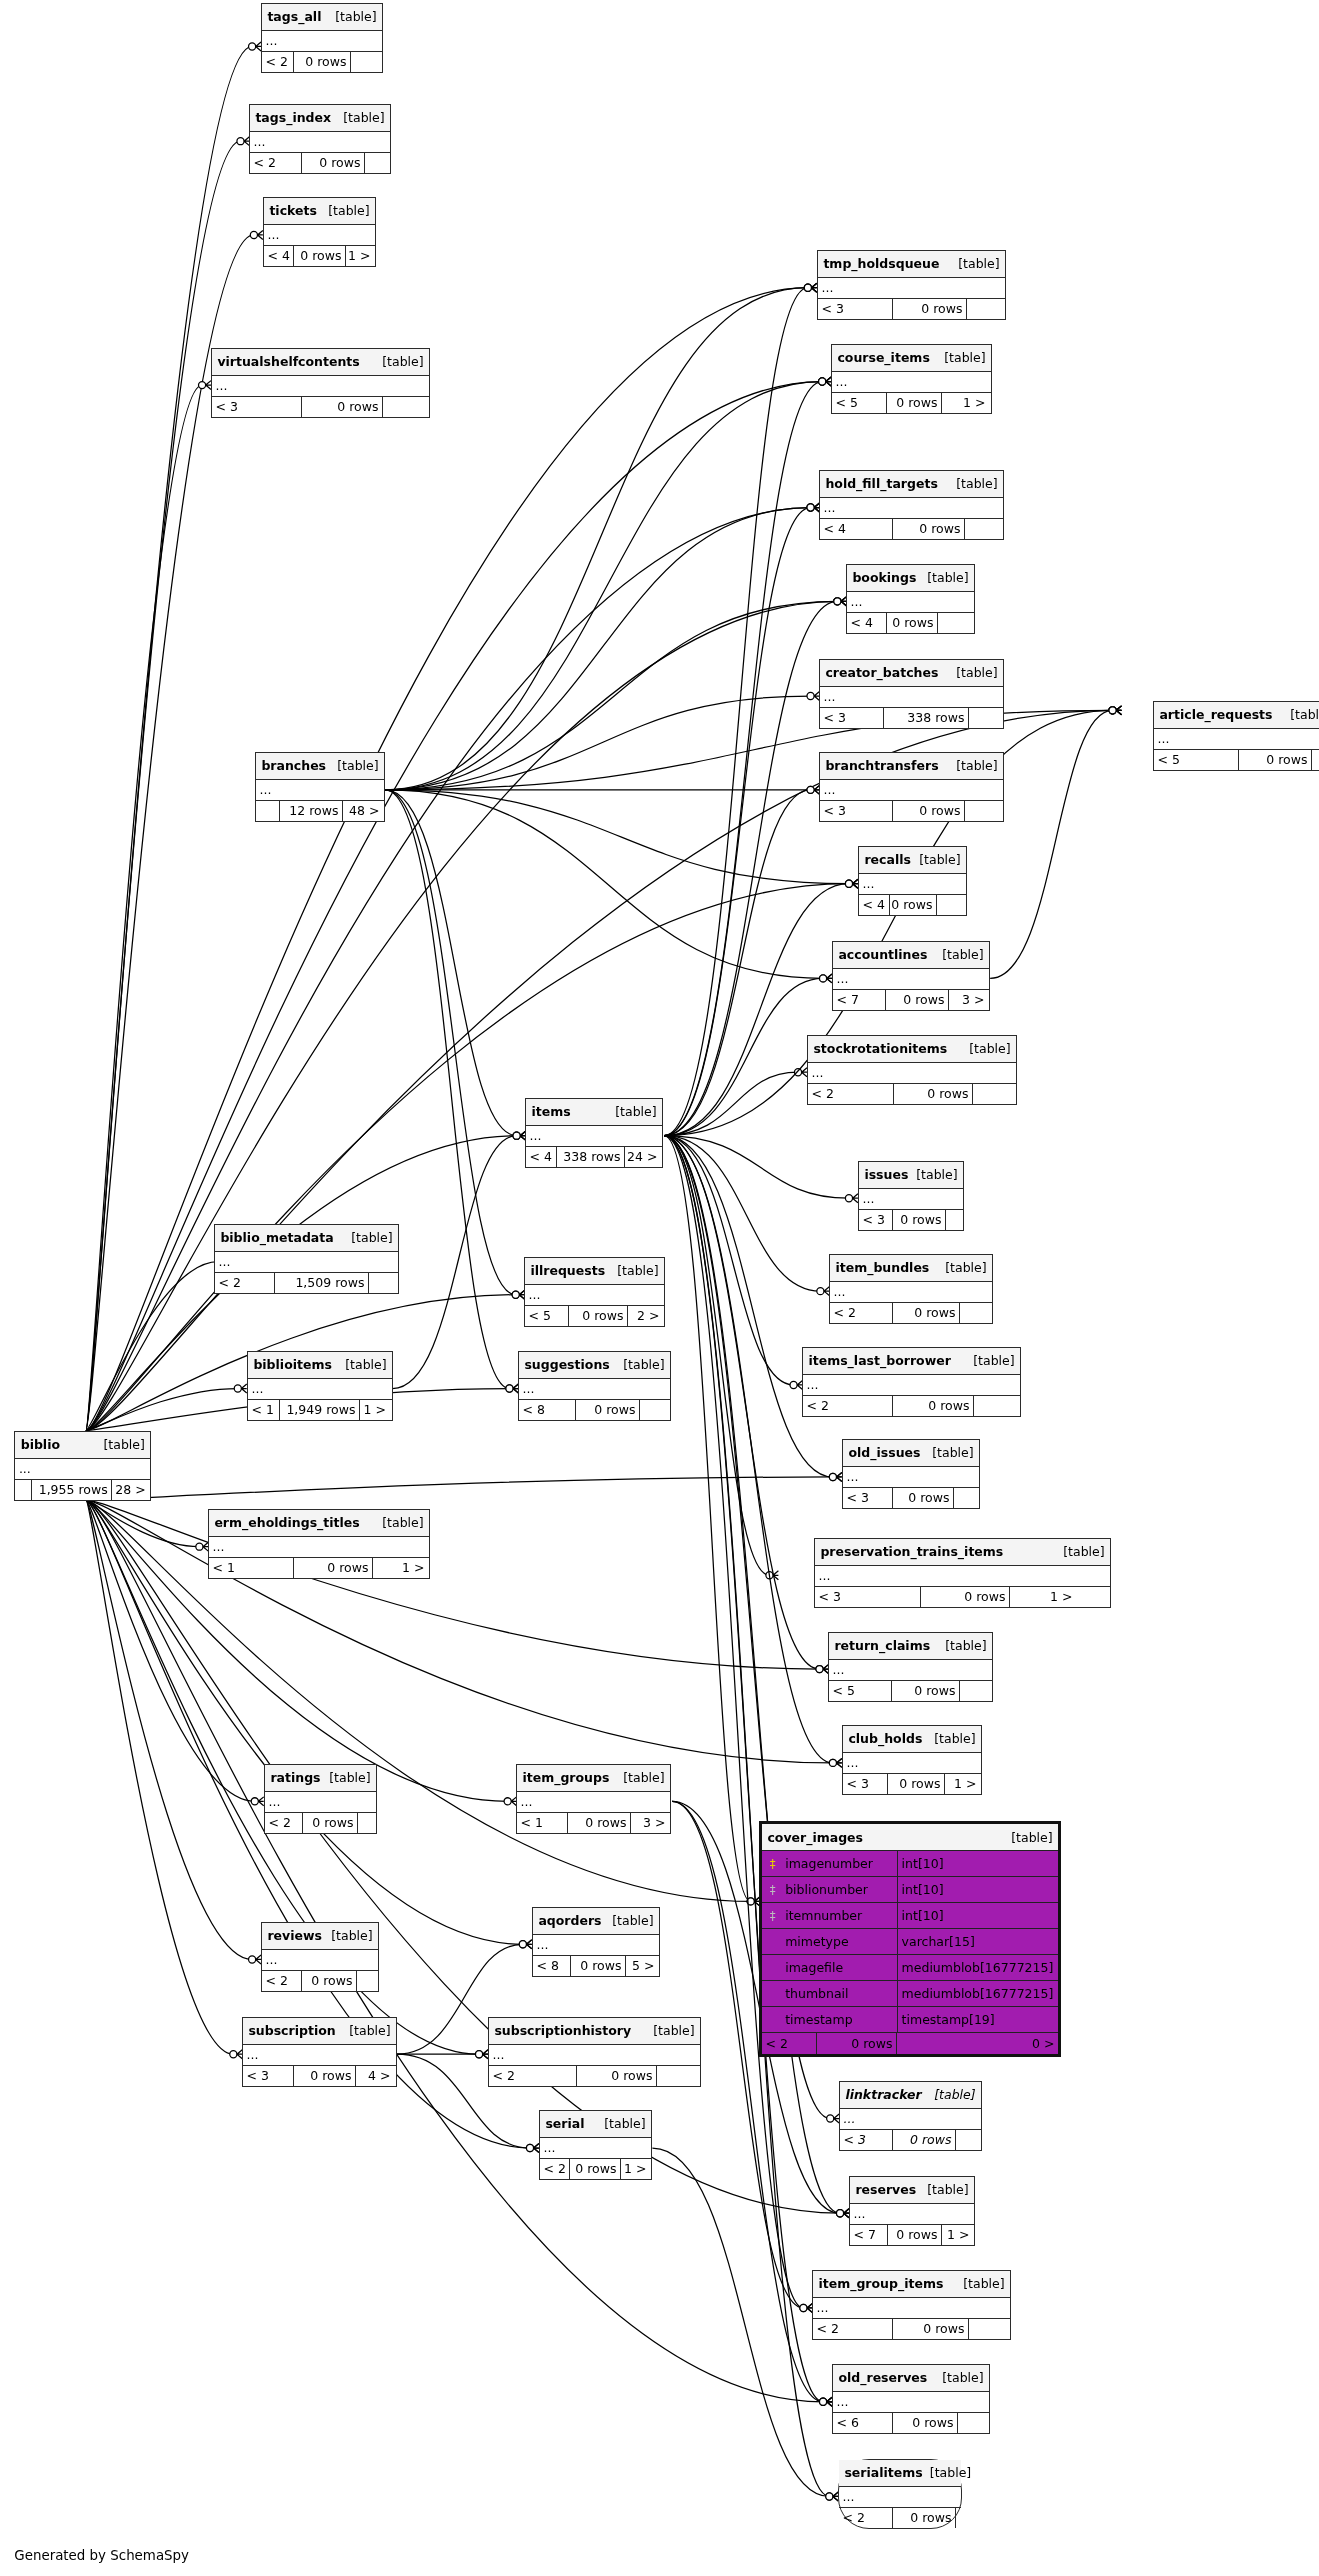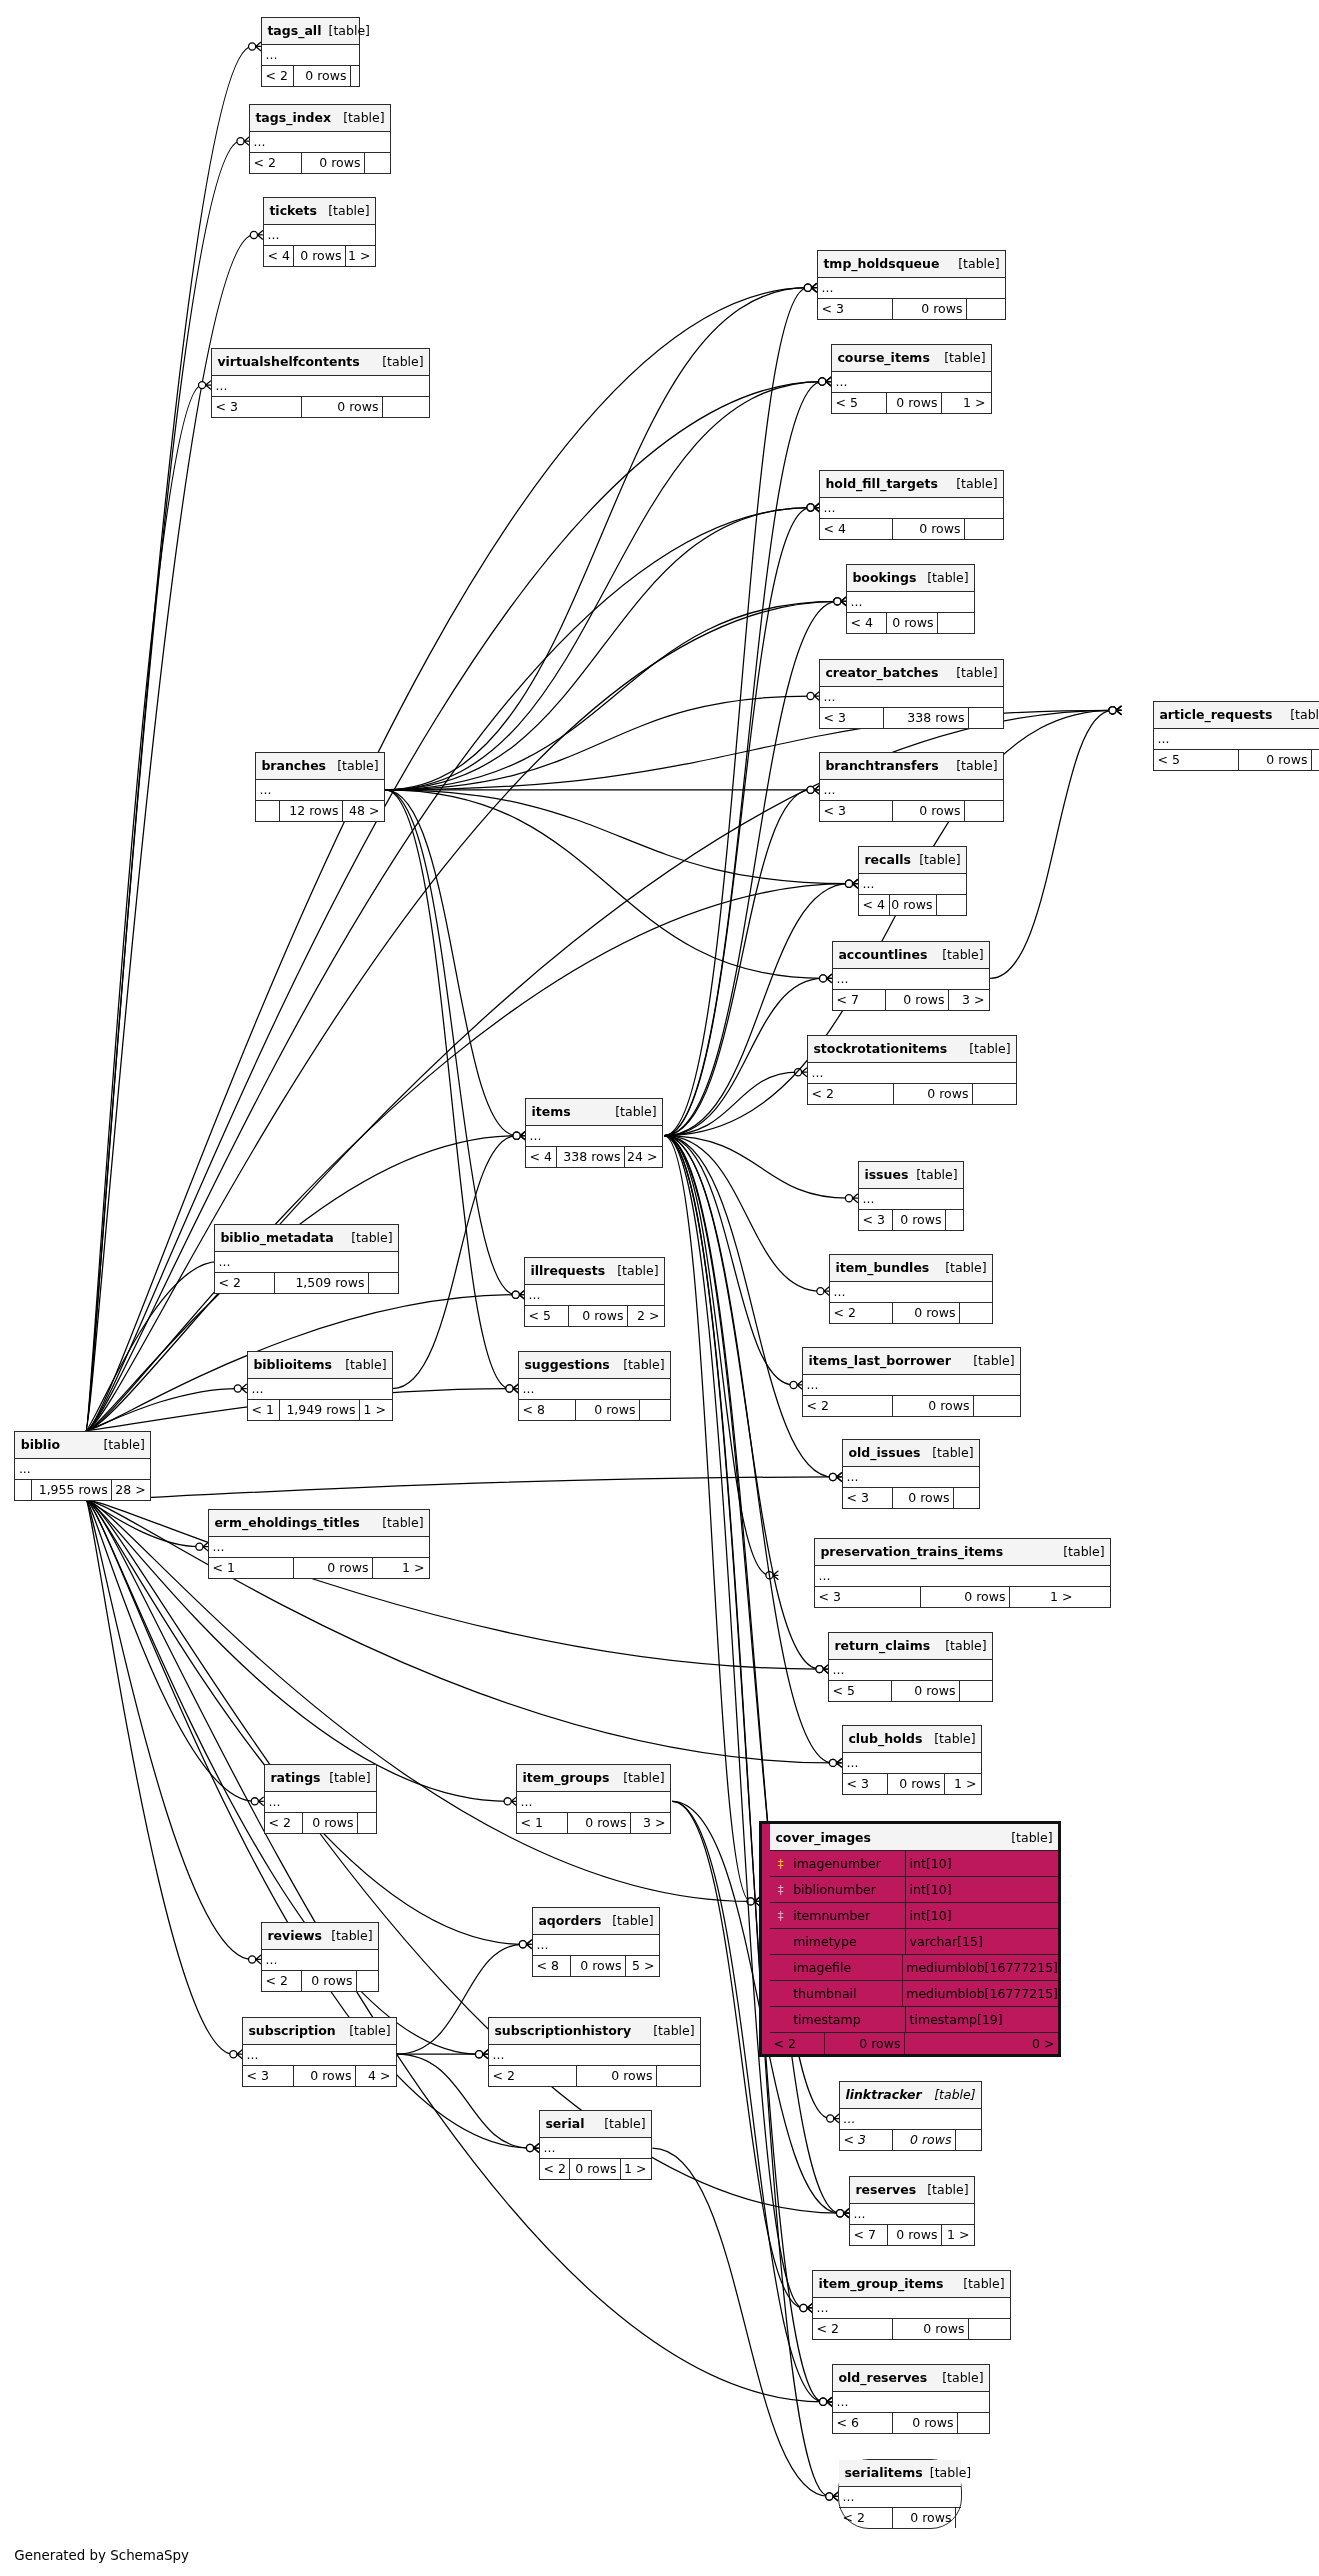--- a/index.html
+++ b/index.html
@@ -17,21 +17,21 @@
   .tbl .hd .kind { margin-left: 7.1px; }
   .tbl .el { height: 21.4px; border-bottom: 1.3px solid #2b2b2b; display: flex; align-items: center;
              padding: 0 3.6px; box-sizing: border-box; }
   .tbl .ft { height: 19.7px; display: flex; }
   .tbl .ft > div { display: flex; align-items: center; padding: 0 3.6px; box-sizing: border-box;
                    white-space: nowrap; }
   .tbl .ft .c1 { flex: 0 0 auto; justify-content: flex-start; border-right: 1.3px solid #2b2b2b; }
   .tbl .ft .c2 { flex: 1 1 auto; justify-content: flex-end; border-right: 1.3px solid #2b2b2b; }
   .tbl .ft .c3 { flex: 0 0 auto; justify-content: flex-end; }
   
-  .detail { position: absolute; border: 3.6px solid #111; background: #be185d; box-sizing: border-box; font-size: 12.5px; padding-left: 8px; }
+  .detail { position: absolute; border: 3.6px solid #111; background: #a21caf; box-sizing: border-box; font-size: 12.5px; }
   .detail .hd { height: 27px; background: #f4f4f4; border-bottom: 1.8px solid #222; display: flex;
                 align-items: center; justify-content: space-between; padding: 0 5.4px; box-sizing: border-box; }
   .detail .hd .nm { font-weight: bold; }
   .detail .row { height: 26px; border-bottom: 1.3px solid #222; display: flex; box-sizing: border-box; }
   .detail .row .col { width: 136px; border-right: 1.3px solid #222; display: flex; align-items: center;
                       padding-left: 5.4px; box-sizing: border-box; }
   .detail .row .typ { flex: 1; display: flex; align-items: center; padding-left: 3.6px; }
   .detail .key { width: 10.7px; display: inline-block; margin-right: 7.1px; text-align: center; font-size: 11.6px; }
   .detail .key.pk { color: #e8d000; }
   .detail .key.fk { color: #bcbcbc; }
@@ -258,21 +258,21 @@
     <path d="M540,2299 L546,2294 M540,2299 L546,2304 M540,2299 L546,2299"></path>
     <path d="M444,2299 C523.5,2299 523.5,2404 593,2404"></path>
     <circle cx="593" cy="2404" r="4"></circle>
     <path d="M597,2404 L603,2399 M597,2404 L603,2409 M597,2404 L603,2404"></path>
     <path d="M730,2404 C834,2404 834,2794 928,2794"></path>
     <circle cx="928" cy="2794" r="4"></circle>
     <path d="M932,2794 L938,2789 M932,2794 L938,2799 M932,2794 L938,2794"></path>
   </svg>
 
 <div id="tables">
-    <div class="tbl" style="left: 261px; top: 17px; width: 99px;">
+    <div class="tbl" style="left: 261px; top: 3px; width: 122px;">
       <div class="hd">
         <span class="nm">tags_all</span>
         <span class="kind">[table]</span>
       </div>
       <div class="el">...</div>
       <div class="ft">
         <div class="c1" style="width: 32px;">&lt; 2</div>
         <div class="c2" style="width: 57px; flex: 0 0 auto;">0 rows</div>
         <div class="c3" style="width: 24px;"></div>
       </div>

